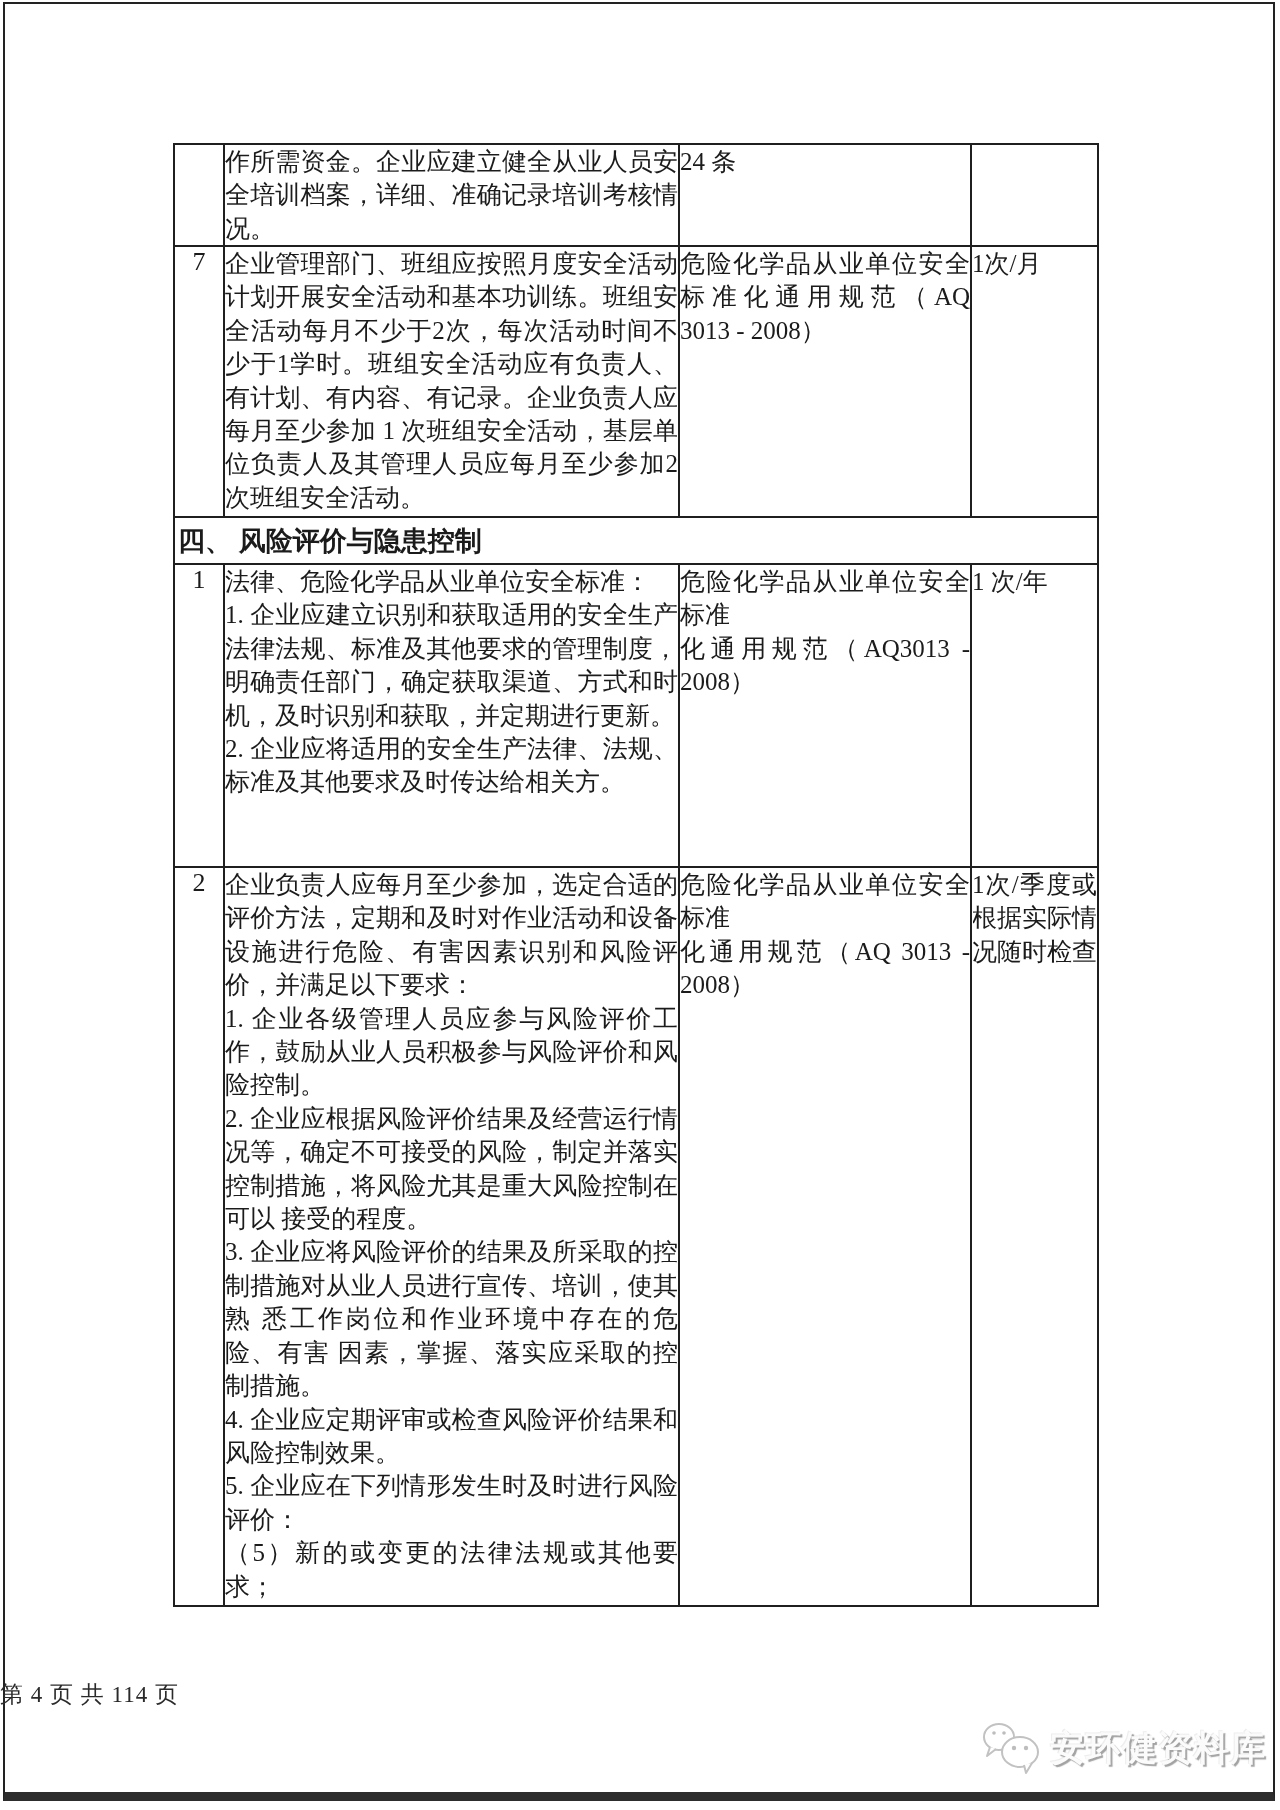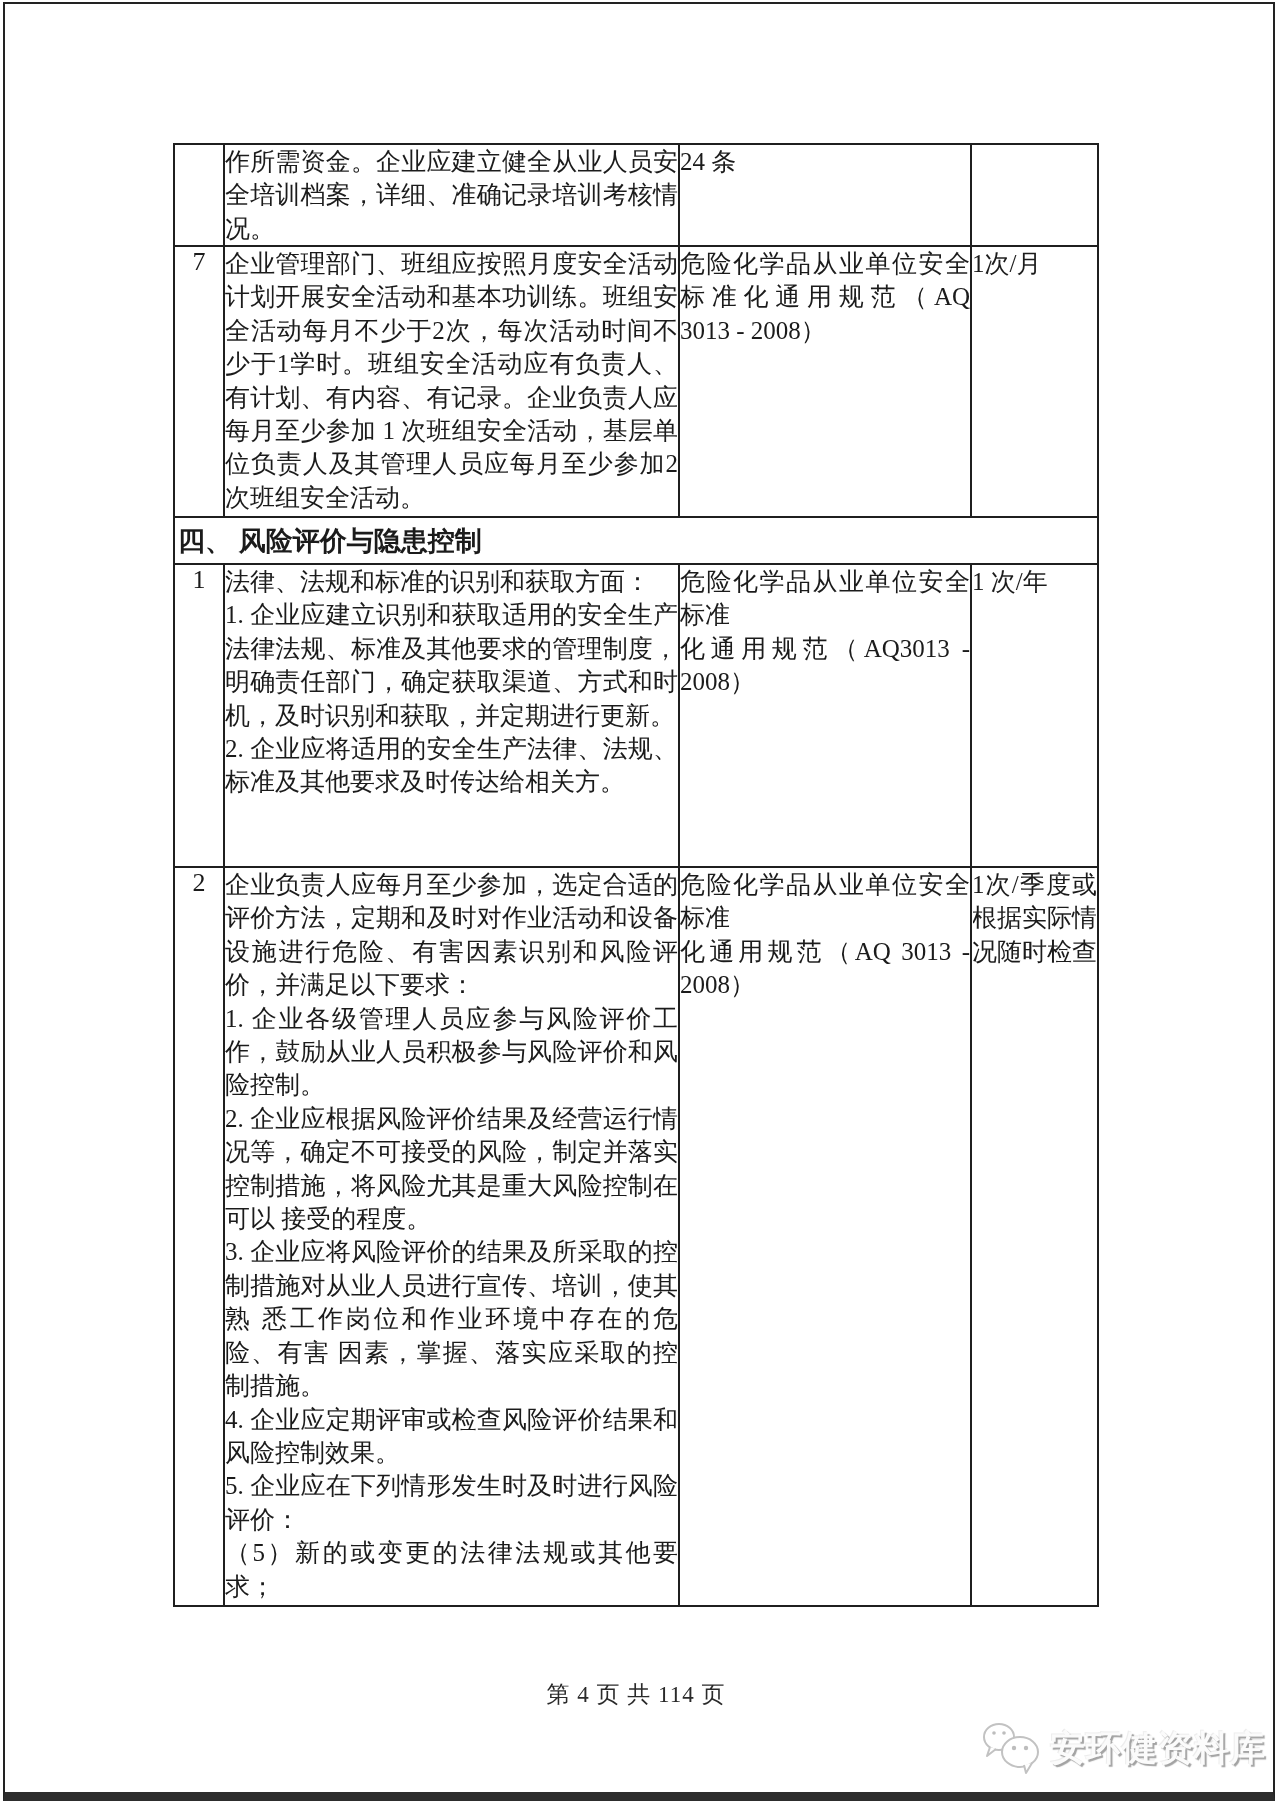--- a/index.html
+++ b/index.html
@@ -77,21 +77,20 @@
     line-height:30px;
     padding:1px 4px 0 3px !important;
     vertical-align:middle !important;
     white-space:nowrap;
   }
 
   .footer {
     position:absolute;
     left:0; top:1679px;
     width:1272px;
-    text-align:center;
     font-size:23px;
     letter-spacing:1px;
     color:#2a2a2a;
   }
 
   .watermark {
     position:absolute;
     left:980px; top:1720px;
     display:flex;
     align-items:center;
@@ -150,21 +149,21 @@
   </tr>
 
   <tr class="row-sec">
     <td class="section-cell" colspan="4">四、 风险评价与隐患控制</td>
   </tr>
 
   <tr class="row-1">
     <td class="cell-no no-1">1</td>
     <td class="cell-content">
       <div class="clip-1">
-        <p>法律、法规和标准的识别和获取方面：</p>
+        <p>法律、危险化学品从业单位安全标准：</p>
         <p>1. 企业应建立识别和获取适用的安全生产法律法规、标准及其他要求的管理制度，明确责任部门，确定获取渠道、方式和时机，及时识别和获取，并定期进行更新。</p>
         <p>2. 企业应将适用的安全生产法律、法规、标准及其他要求及时传达给相关方。</p>
       </div>
     </td>
     <td class="cell-basis">
       <p>危险化学品从业单位安全标准</p>
       <p>化通用规范（AQ3013 - 2008）</p>
     </td>
     <td class="cell-freq">
       <p>1 次/年</p>

